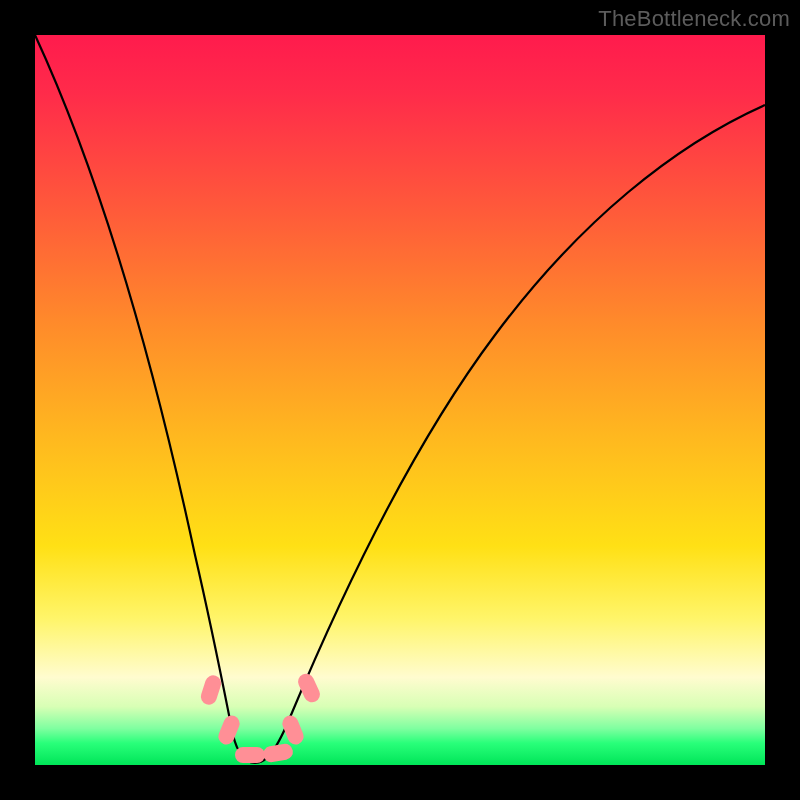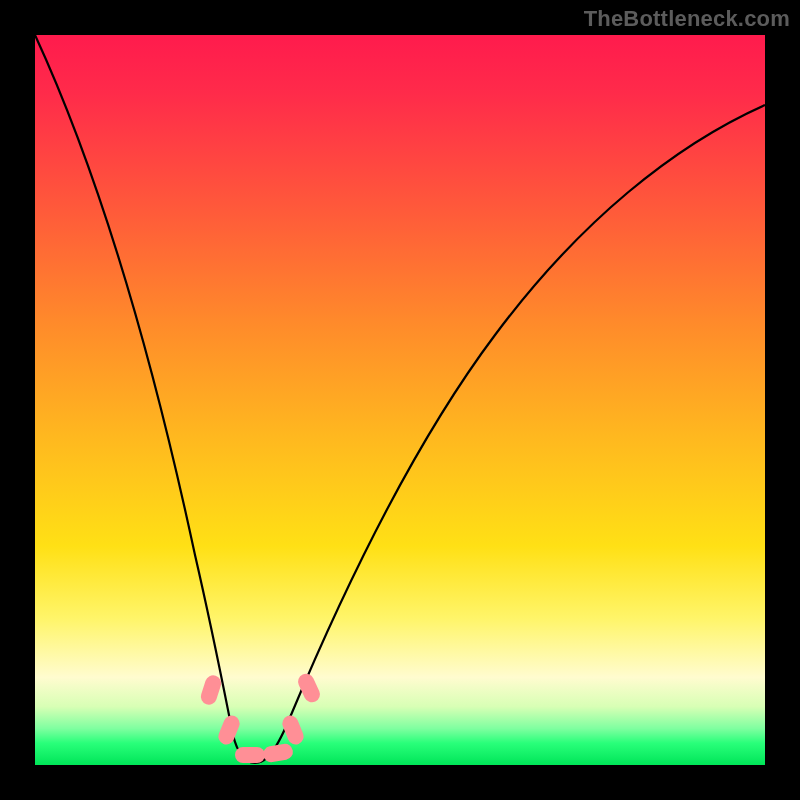--- a/index.html
+++ b/index.html
@@ -51,21 +51,20 @@
     overflow: visible;
   }
   .watermark {
     position: absolute;
     top: 6px;
     right: 10px;
     color: #5c5c5c;
     font-size: 22px;
     letter-spacing: 0.2px;
     user-select: none;
-    font-weight: bold;
   }
 </style>
 </head>
 <body>
 
 <div class="frame">
 
   <div class="watermark">TheBottleneck.com</div>
 
   <div class="plot">

